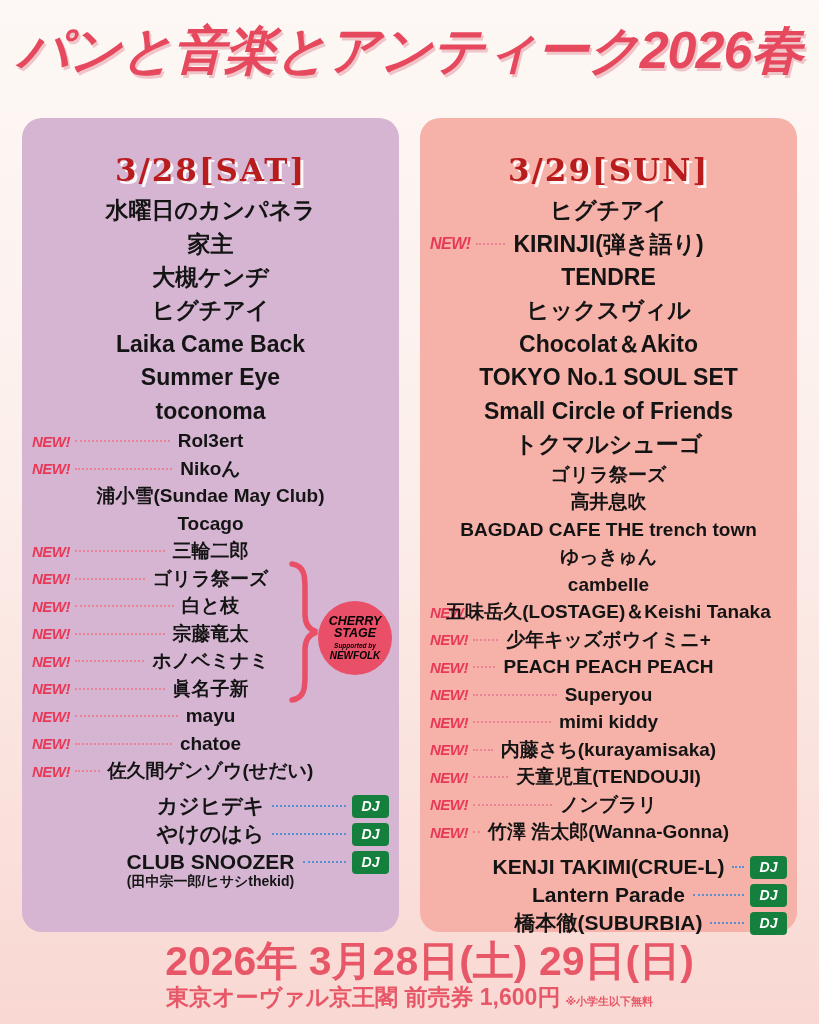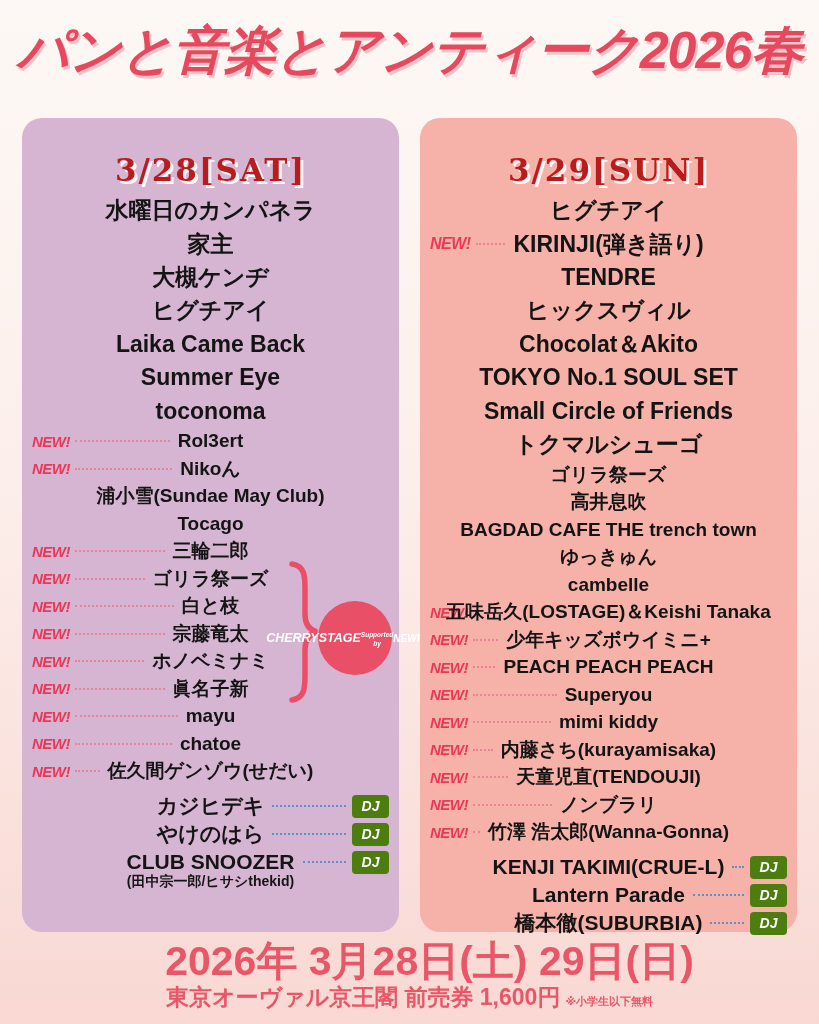--- a/index.html
+++ b/index.html
@@ -34,29 +34,29 @@
   .tail { display:flex; align-items:center; height:100%; min-width:0; padding:0 10px 0 8px; gap:6px; }
   .new {
     color:#e73a58; font-style:italic; font-weight:800; font-size:15px;
     letter-spacing:-0.5px; white-space:nowrap;
   }
   .row-lg .new { font-size:16px; }
   .dots { flex:1; border-bottom:2px dotted currentColor; height:0; min-width:0; }
   .dots-red  { color:#e88495; }
   .dots-blue { color:#5b8fd0; }
   .dj-badge {
-    width:37px; height:23px; background:#4d7c0f; color:#fff; flex:none;
+    width:37px; height:23px; background:#15803d; color:#fff; flex:none;
     font-style:italic; font-weight:800; font-size:14px; border-radius:4px;
     display:flex; align-items:center; justify-content:center;text-align:center;
   }
   .cherry-bracket { position:absolute; left:266px; top:443px; width:32px; height:142px; }
   .cherry-badge {
     position:absolute; left:296px; top:483px; width:74px; height:74px;
-    border-radius:50%; background:#ea4f68; color:#ffffff; font-style:italic;
-    display:flex; flex-direction:row; align-items:center; justify-content:center;
+    border-radius:50%; background:#ea4f68; color:#000000; font-style:italic;
+    display:flex; flex-direction:column; align-items:center; justify-content:center;
     text-align:center; line-height:1;
   }
   .cherry-badge .l1 { font-size:12.5px; font-weight:800; line-height:12px; letter-spacing:0; }
   .cherry-badge .l3 { font-size:6.5px;  font-weight:700; line-height:9px; margin-top:2px; }
   .cherry-badge .l4 { font-size:10px;   font-weight:800; line-height:11px; }
   .footer { position:absolute; top:938px; left:0; right:0; text-align:center; color:#e85767; }
   .footer-date  { font-size:41px; font-weight:800; line-height:46px; white-space:nowrap;padding-left:40px; }
   .footer-venue { font-size:23px; font-weight:800; line-height:26px; white-space:nowrap; }
   .footer-note  { font-size:11px; font-weight:700; margin-left:5px; }
 </style>

